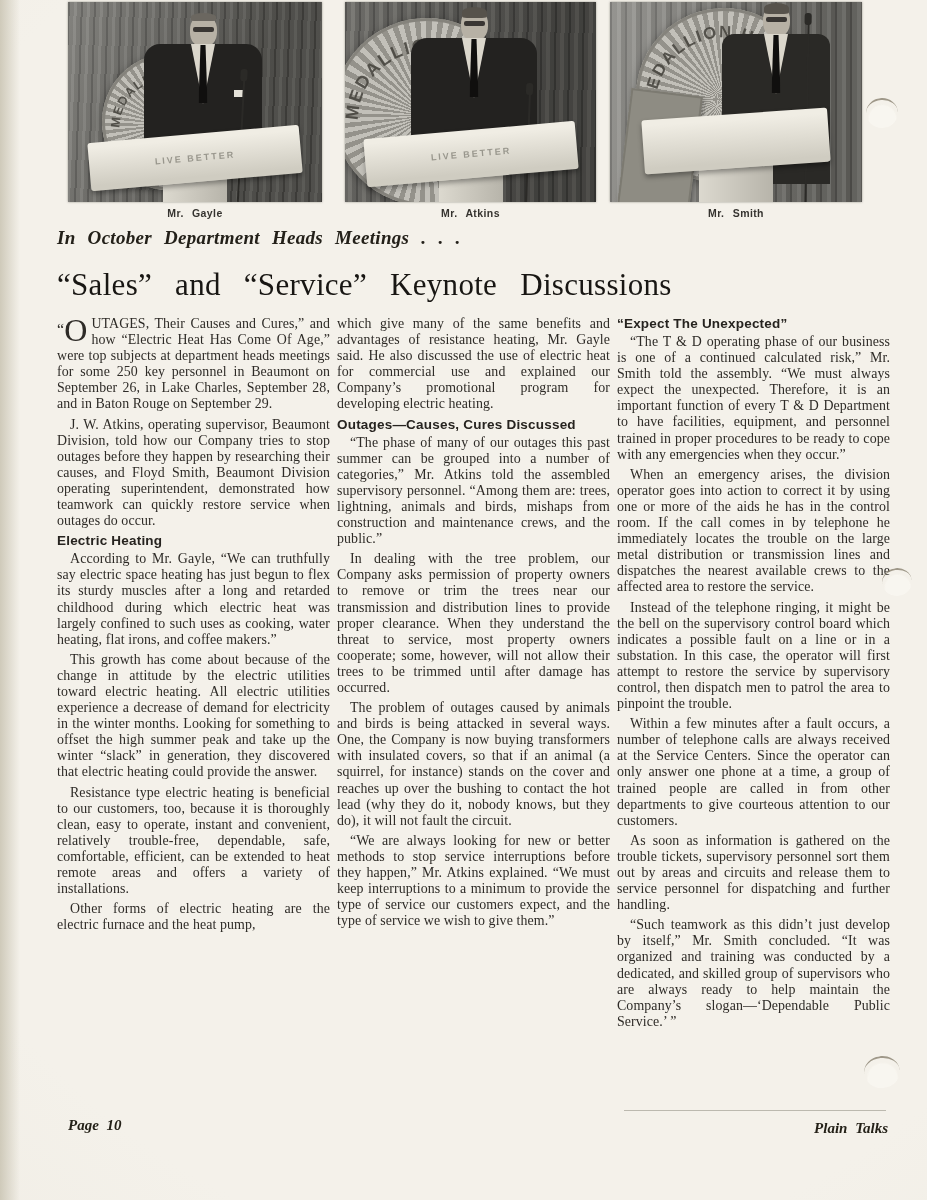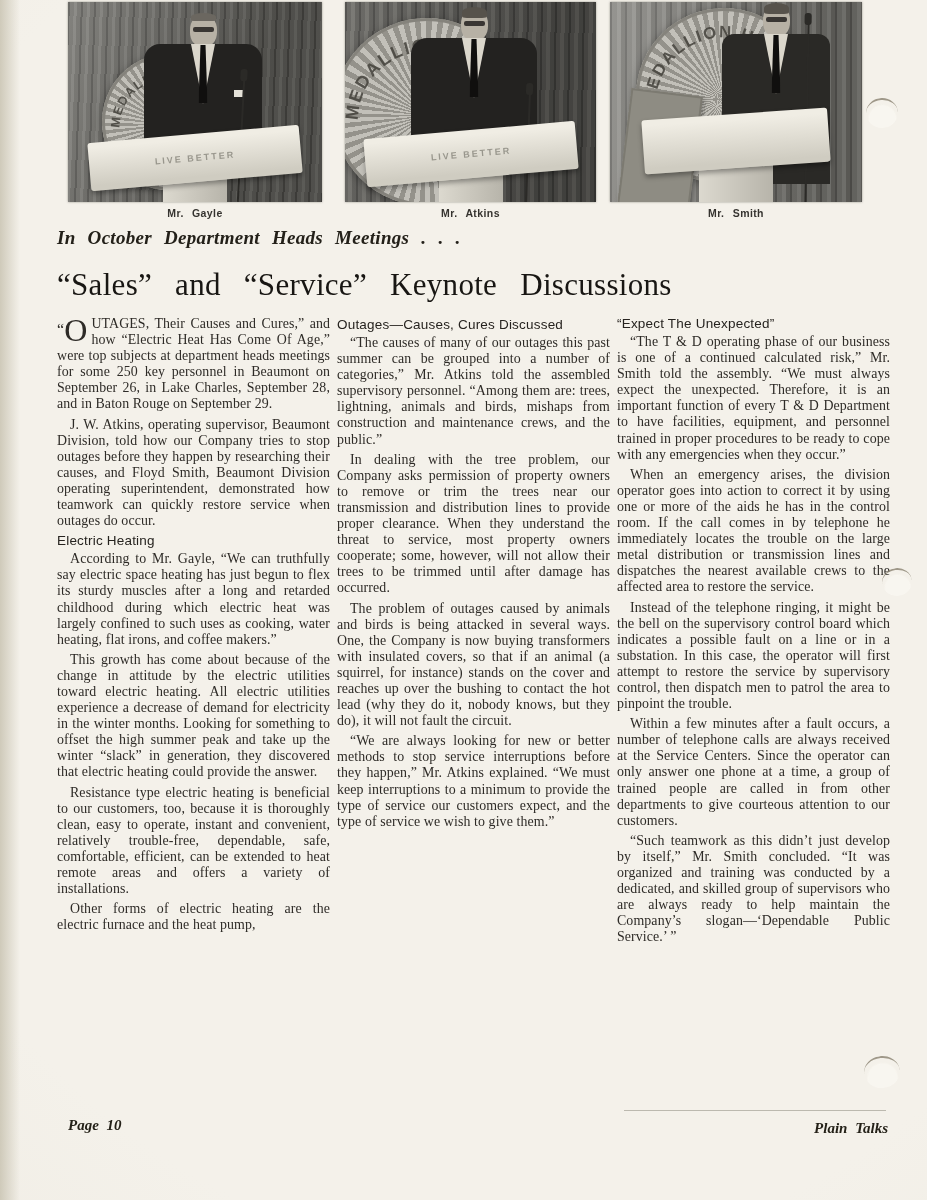--- a/index.html
+++ b/index.html
@@ -119,21 +119,21 @@
   .columns { position:absolute; left:57px; top:316px; width:833px;
              display:flex; gap:7px; }
   .col { width:273px; }
   .para {
     margin:0 0 4px 0; text-indent:13px; text-align:justify;
     font-size:13.9px; line-height:16.1px; letter-spacing:.1px; color:#2e2b27;
   }
   .para.noindent { text-indent:0; }
   .subhead {
     margin:1px 0 3px 0; font-family:"Liberation Sans", sans-serif;
-    font-size:13.5px; font-weight:normal; letter-spacing:.2px; color:#26231f;
+    font-size:13.5px; font-weight:bold; letter-spacing:.2px; color:#26231f;
   }
   .col:nth-child(3) .subhead:first-child { margin-top:0; }
   .dc-wrap { float:left; padding:1px 4px 0 0; }
   .dc-quote { font-size:16px; line-height:12px; vertical-align:6px; }
   .dropcap { font-size:32px; line-height:26px; }
   .underline-artifact {
     position:absolute; left:624px; top:1110px; width:262px; height:1px;
     background:#8e8a7e; opacity:.55;
   }
 
@@ -264,32 +264,34 @@
     <div class="col">
         <p class="para noindent"><span class="dc-wrap"><span class="dc-quote">“</span><span class="dropcap">O</span></span>UTAGES, Their Causes and Cures,” and how “Electric Heat Has Come Of Age,” were top subjects at department heads meetings for some 250 key personnel in Beaumont on September 26, in Lake Charles, September 28, and in Baton Rouge on September 29.</p>
         <p class="para">J. W. Atkins, operating supervisor, Beaumont Division, told how our Company tries to stop outages before they happen by researching their causes, and Floyd Smith, Beaumont Division operating superintendent, demonstrated how teamwork can quickly restore service when outages do occur.</p>
         <h3 class="subhead">Electric Heating</h3>
         <p class="para">According to Mr. Gayle, “We can truthfully say electric space heating has just begun to flex its sturdy muscles after a long and retarded childhood during which electric heat was largely confined to such uses as cooking, water heating, flat irons, and coffee makers.”</p>
         <p class="para">This growth has come about because of the change in attitude by the electric utilities toward electric heating. All electric utilities experience a decrease of demand for electricity in the winter months. Looking for something to offset the high summer peak and take up the winter “slack” in generation, they discovered that electric heating could provide the answer.</p>
         <p class="para">Resistance type electric heating is beneficial to our customers, too, because it is thoroughly clean, easy to operate, instant and convenient, relatively trouble-free, dependable, safe, comfortable, efficient, can be extended to heat remote areas and offers a variety of installations.</p>
         <p class="para">Other forms of electric heating are the electric furnace and the heat pump,</p>
       </div>
     <div class="col">
+        <p class="para noindent">which give many of the same benefits and advantages of resistance heating, Mr. Gayle said. He also discussed the use of electric heat for commercial use and explained our Company’s promotional program for developing electric heating.</p>
         <h3 class="subhead">Outages—Causes, Cures Discussed</h3>
-        <p class="para">“The causes of many of our outages this past summer can be grouped into a number of categories,” Mr. Atkins told the assembled supervisory personnel. “Among them are: trees, lightning, animals and birds, mishaps from construction and maintenance crews, and the public.”</p>
+        <p class="para">“The phase of many of our outages this past summer can be grouped into a number of categories,” Mr. Atkins told the assembled supervisory personnel. “Among them are: trees, lightning, animals and birds, mishaps from construction and maintenance crews, and the public.”</p>
         <p class="para">In dealing with the tree problem, our Company asks permission of property owners to remove or trim the trees near our transmission and distribution lines to provide proper clearance. When they understand the threat to service, most property owners cooperate; some, however, will not allow their trees to be trimmed until after damage has occurred.</p>
         <p class="para">The problem of outages caused by animals and birds is being attacked in several ways. One, the Company is now buying transformers with insulated covers, so that if an animal (a squirrel, for instance) stands on the cover and reaches up over the bushing to contact the hot lead (why they do it, nobody knows, but they do), it will not fault the circuit.</p>
         <p class="para">“We are always looking for new or better methods to stop service interruptions before they happen,” Mr. Atkins explained. “We must keep interruptions to a minimum to provide the type of service our customers expect, and the type of service we wish to give them.”</p>
       </div>
     <div class="col">
         <h3 class="subhead">“Expect The Unexpected”</h3>
         <p class="para">“The T &amp; D operating phase of our business is one of a continued calculated risk,” Mr. Smith told the assembly. “We must always expect the unexpected. Therefore, it is an important function of every T &amp; D Department to have facilities, equipment, and personnel trained in proper procedures to be ready to cope with any emergencies when they occur.”</p>
         <p class="para">When an emergency arises, the division operator goes into action to correct it by using one or more of the aids he has in the control room. If the call comes in by telephone he immediately locates the trouble on the large metal distribution or transmission lines and dispatches the nearest available crews to the affected area to restore the service.</p>
         <p class="para">Instead of the telephone ringing, it might be the bell on the supervisory control board which indicates a possible fault on a line or in a substation. In this case, the operator will first attempt to restore the service by supervisory control, then dispatch men to patrol the area to pinpoint the trouble.</p>
         <p class="para">Within a few minutes after a fault occurs, a number of telephone calls are always received at the Service Centers. Since the operator can only answer one phone at a time, a group of trained people are called in from other departments to give courteous attention to our customers.</p>
+        <p class="para">As soon as information is gathered on the trouble tickets, supervisory personnel sort them out by areas and circuits and release them to service personnel for dispatching and further handling.</p>
         <p class="para">“Such teamwork as this didn’t just develop by itself,” Mr. Smith concluded. “It was organized and training was conducted by a dedicated, and skilled group of supervisors who are always ready to help maintain the Company’s slogan—‘Dependable Public Service.’ ”</p>
       </div>
   </div>
 
   <div class="underline-artifact"></div>
 
   <div class="footer-left">Page 10</div>
   <div class="footer-right">Plain Talks</div>
 
   <div class="curl k1"></div>

